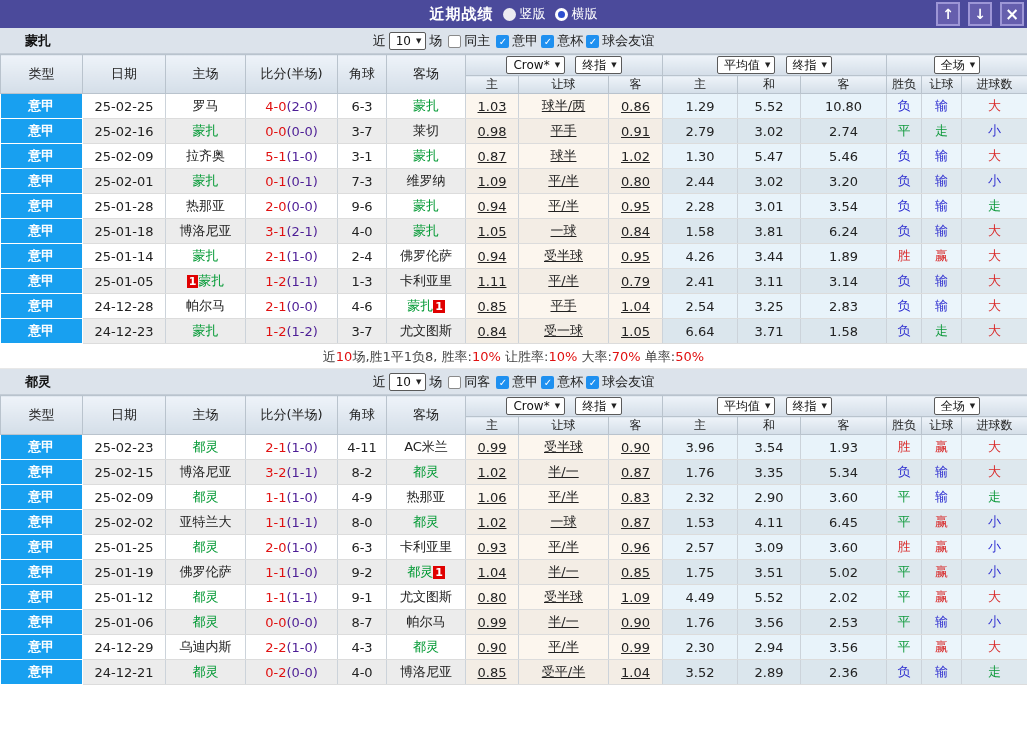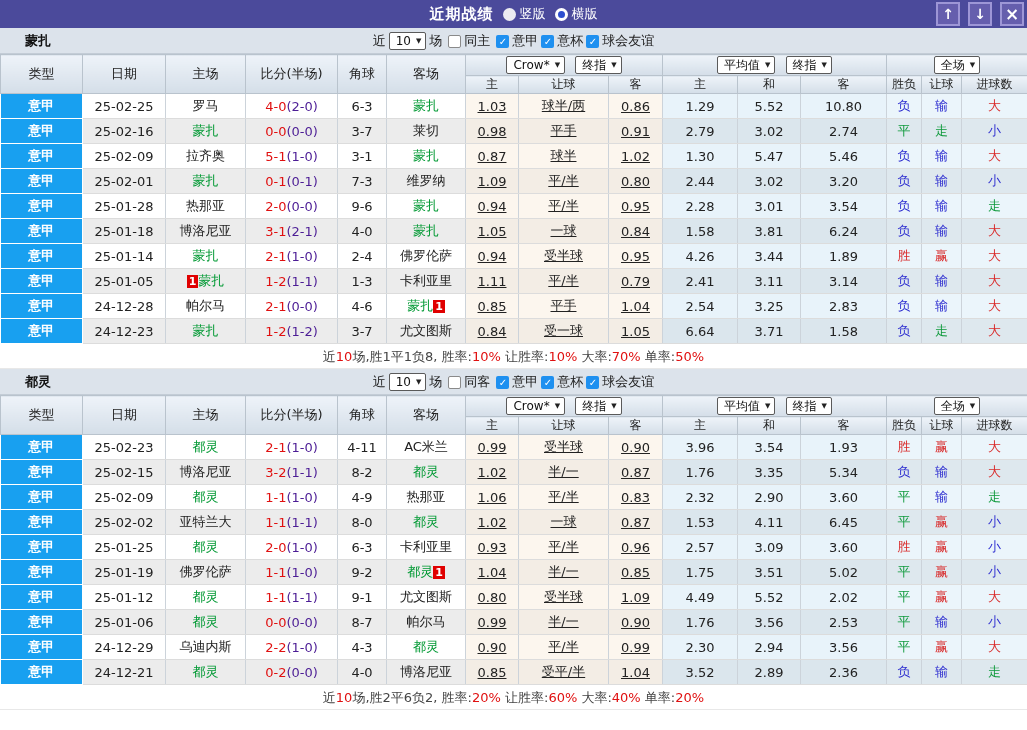--- a/index.html
+++ b/index.html
@@ -607,16 +607,15 @@
             <td class="bg-avg">3.52</td>
             <td class="bg-avg">2.89</td>
             <td class="bg-avg">2.36</td>
             <td class="bg-res t-blue">负</td>
             <td class="bg-res t-blue">输</td>
             <td class="bg-res t-green">走</td>
           </tr>
         </tbody>
     </table>
 
-    <div class="summary"><span class="seg-d">近</span><span class="seg-r">10</span><span class="seg-d">场,胜2平6负2, 胜率:</span><span class="seg-r">20%</span><span class="seg-d"> 让胜率:</span><span class="seg-r">60%</span><span class="seg-d"> 大率:</span><span class="seg-r">40%</span><span class="seg-d"> 单率:</span><span class="seg-r">20%</span></div>
   </div>
 
 </div>
 
 </body></html>

